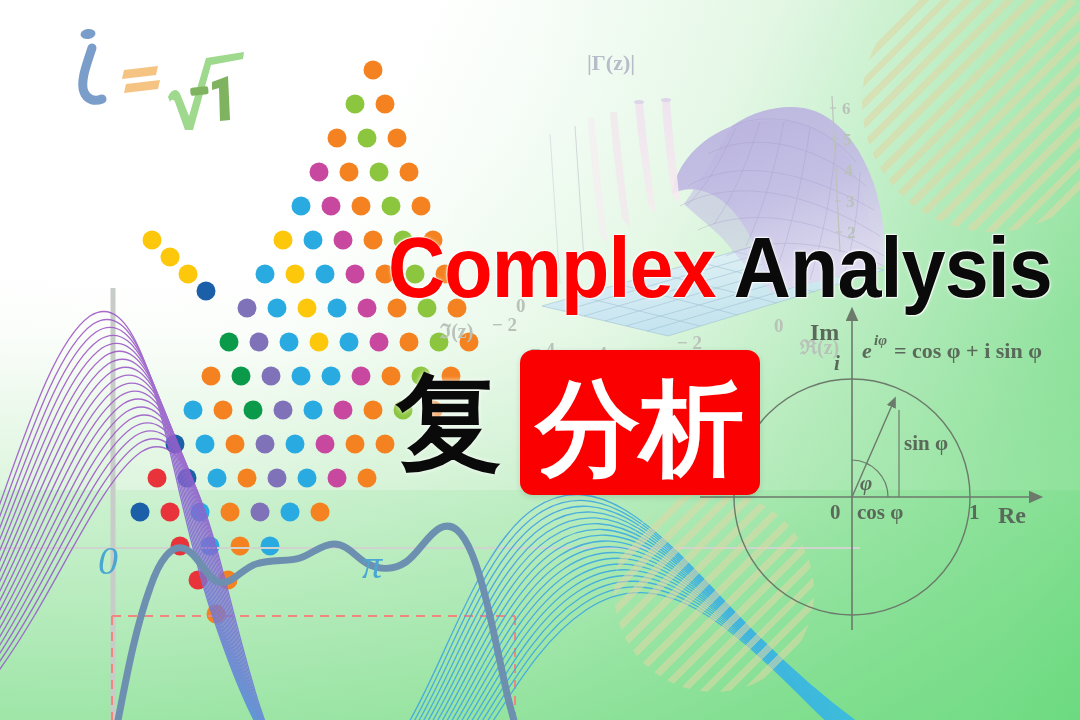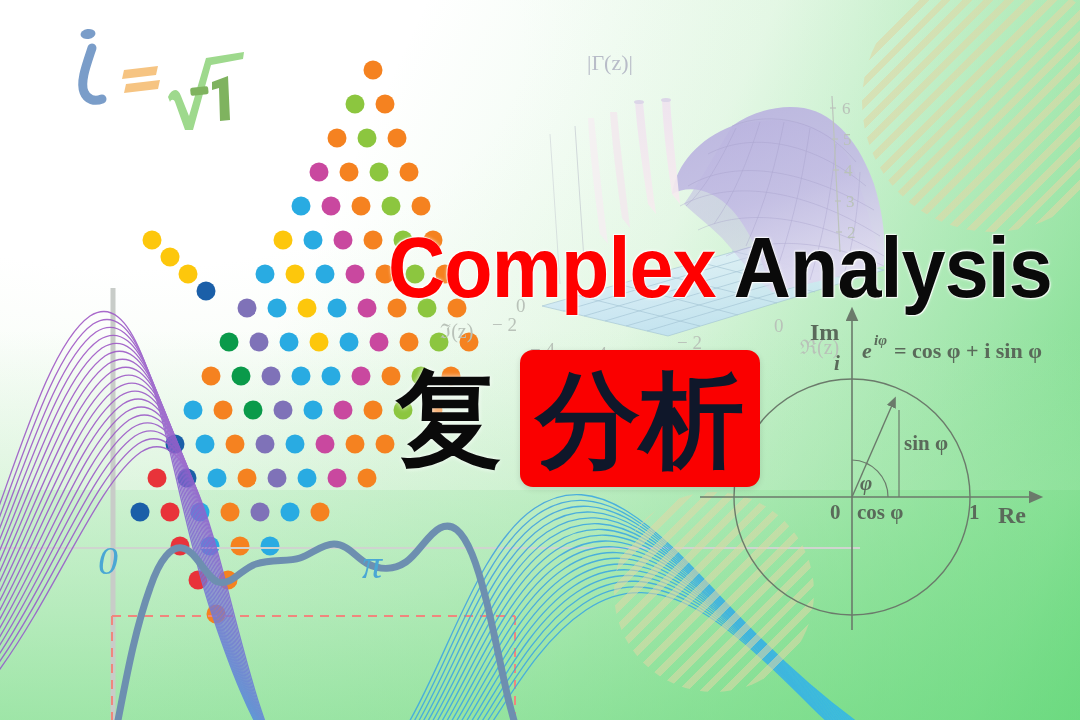--- a/index.html
+++ b/index.html
@@ -42,21 +42,21 @@
   .layer{position:absolute;}
   svg{display:block;overflow:visible;}
 
   
   #formula-i{ left:62px; top:22px; width:190px; height:118px;}
 
   
   #dot-mosaic{ left:140px; top:50px; width:420px; height:300px;}
 
   
-  #gamma-plot{ left:432px; top:34px; width:470px; height:330px;}
+  #gamma-plot{ left:432px; top:34px; width:470px; height:330px;font-weight:bold;}
   .ax-lbl{ font-family:"Liberation Serif", serif; fill:#b9c2b9; }
 
   
   #wave-field{ left:-40px; top:258px; width:1160px; height:462px;}
   .axis-tick-lbl{ font-family:"Liberation Serif", serif; fill:#4aa7d4; font-size:40px; font-style:italic;}
 
   
   #euler-diagram{ left:760px; top:300px; width:320px; height:330px;font-weight:bold;}
   .eu{ font-family:"Liberation Serif", serif; fill:#5a6a5a; }
 
@@ -84,24 +84,24 @@
   }
   #sub-black{
     font-family:"DejaVu Sans","Liberation Sans", sans-serif;
     font-weight:bold; font-size:106px; line-height:1;
     color:#0a0a0a;
     text-shadow:0 0 5px rgba(255,255,255,.9);
   }
   #sub-badge{
     background:#fa0000;
     border-radius:13px;
-    padding:16px 16px 12px 16px;
+    padding:24px 16px 12px 16px;
     font-family:"DejaVu Sans","Liberation Sans", sans-serif;
     font-weight:bold; font-size:104px; line-height:1.05;
-    color:#0f172a;
+    color:#ffffff;
     box-shadow:0 2px 6px rgba(0,0,0,.12);
   }
 </style>
 </head>
 <body>
 
 <div id="stage">
 
   <div class="bg-base layer"></div>
   <div class="bg-green layer"></div>

